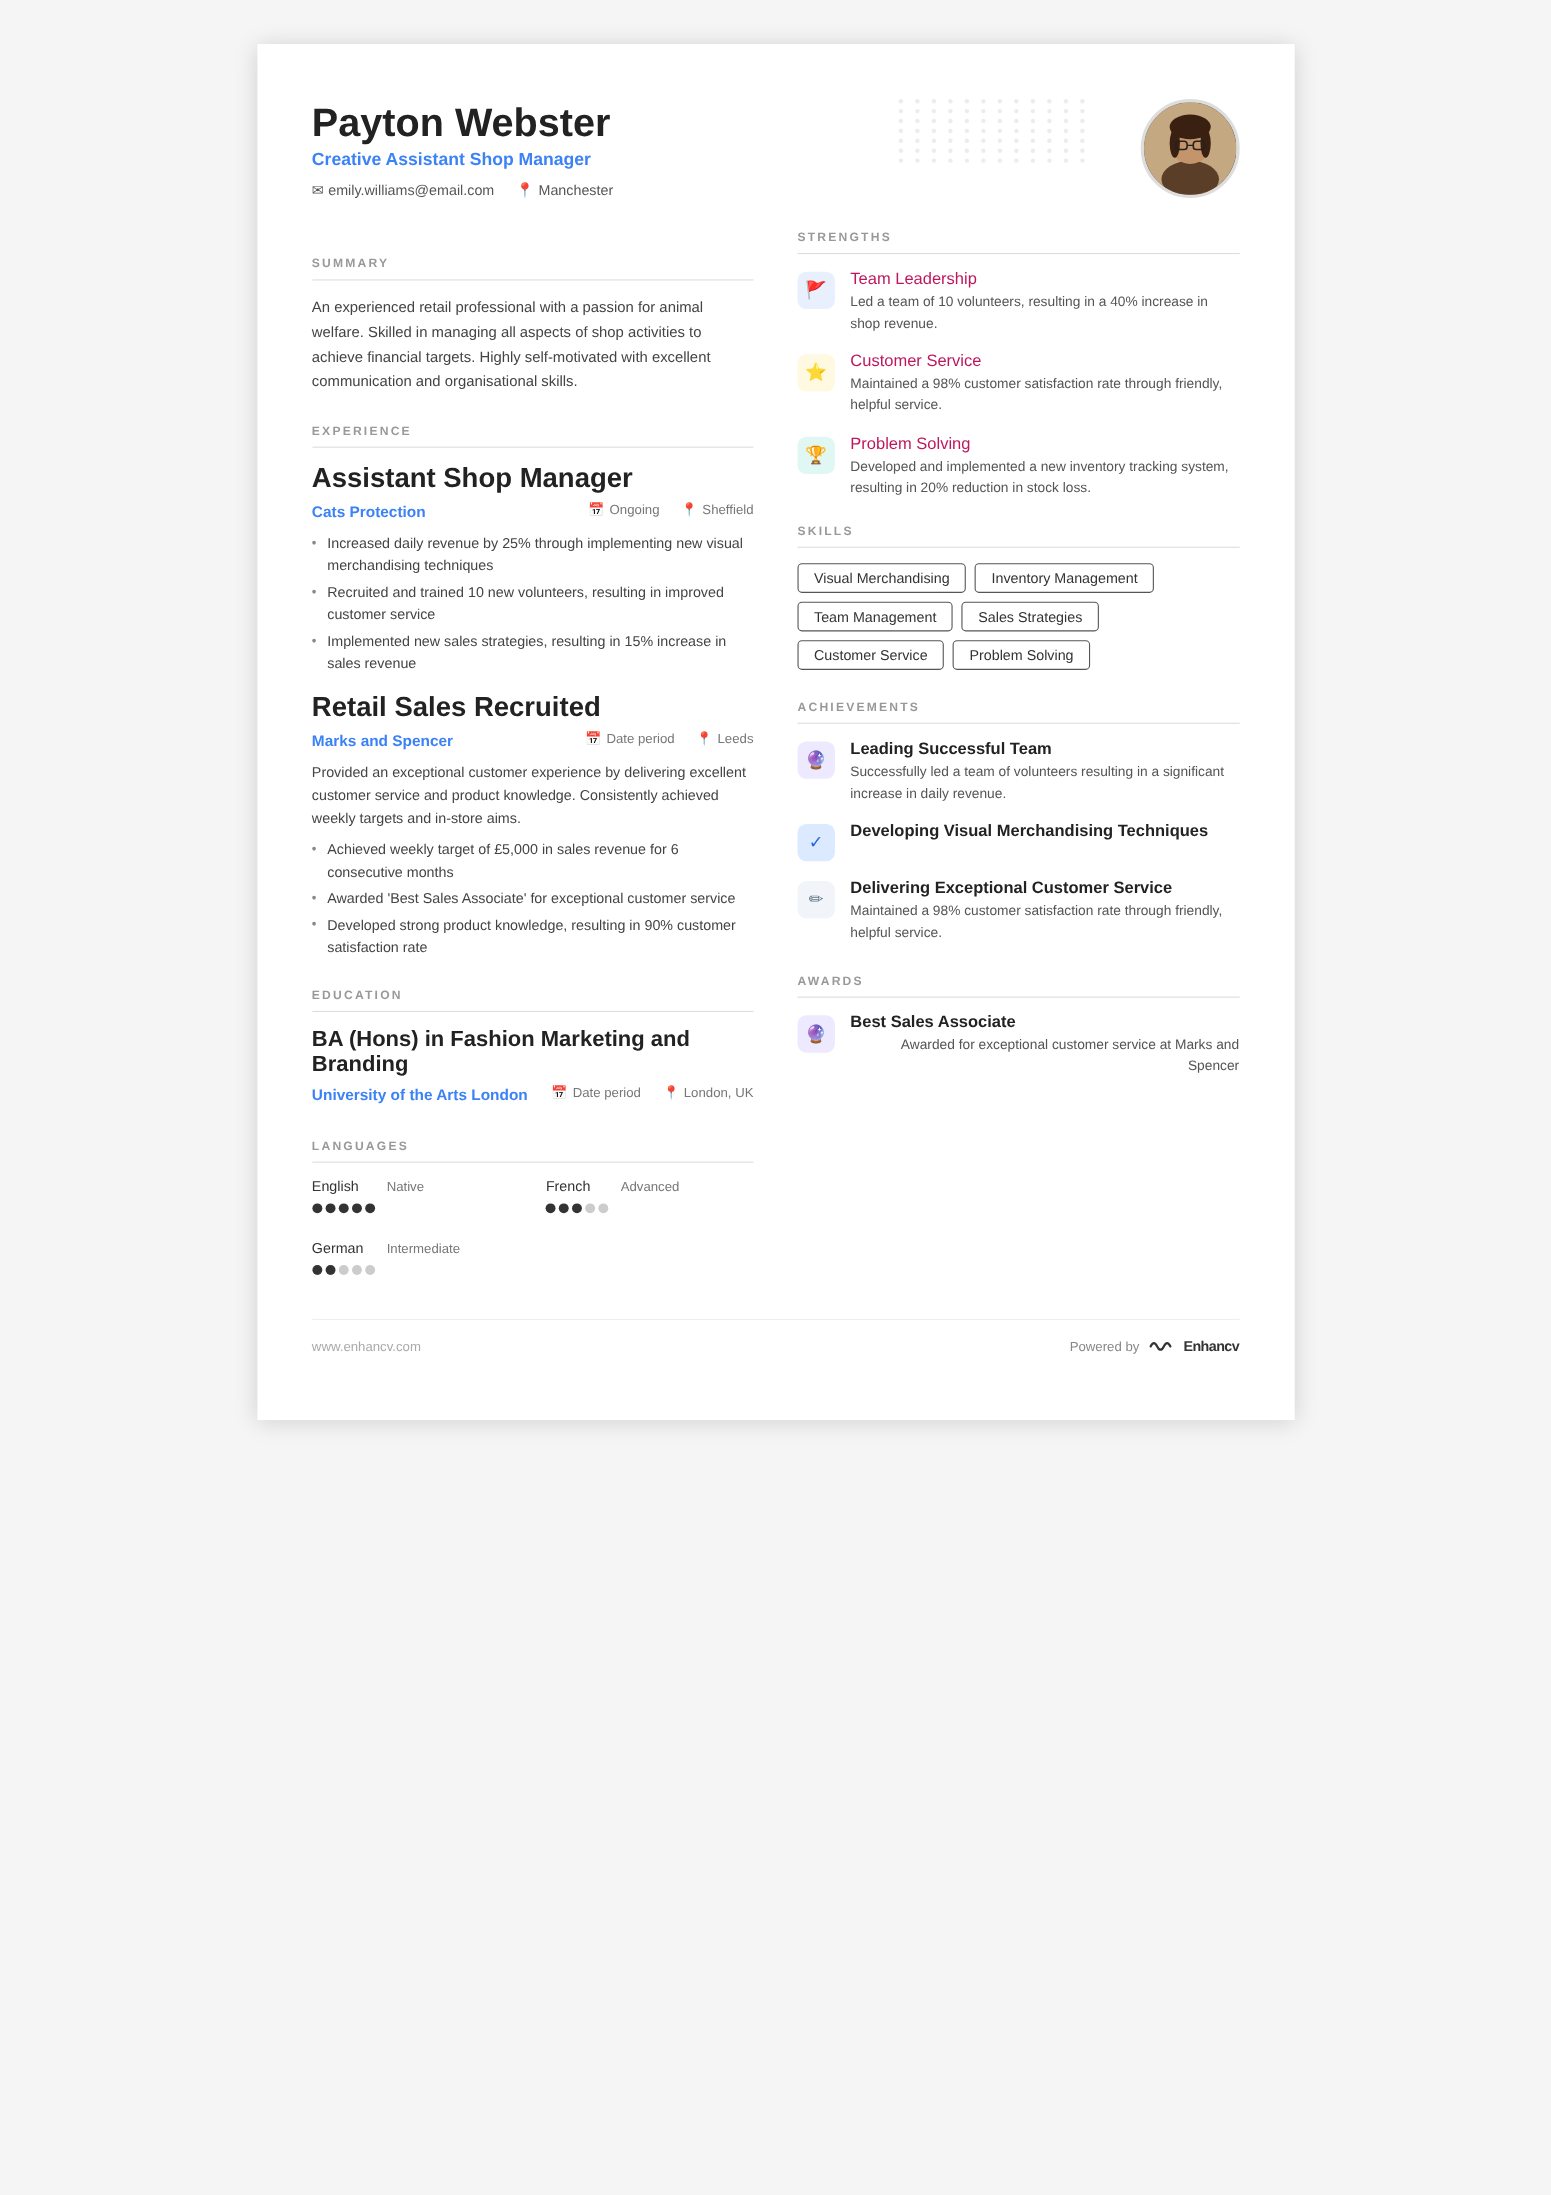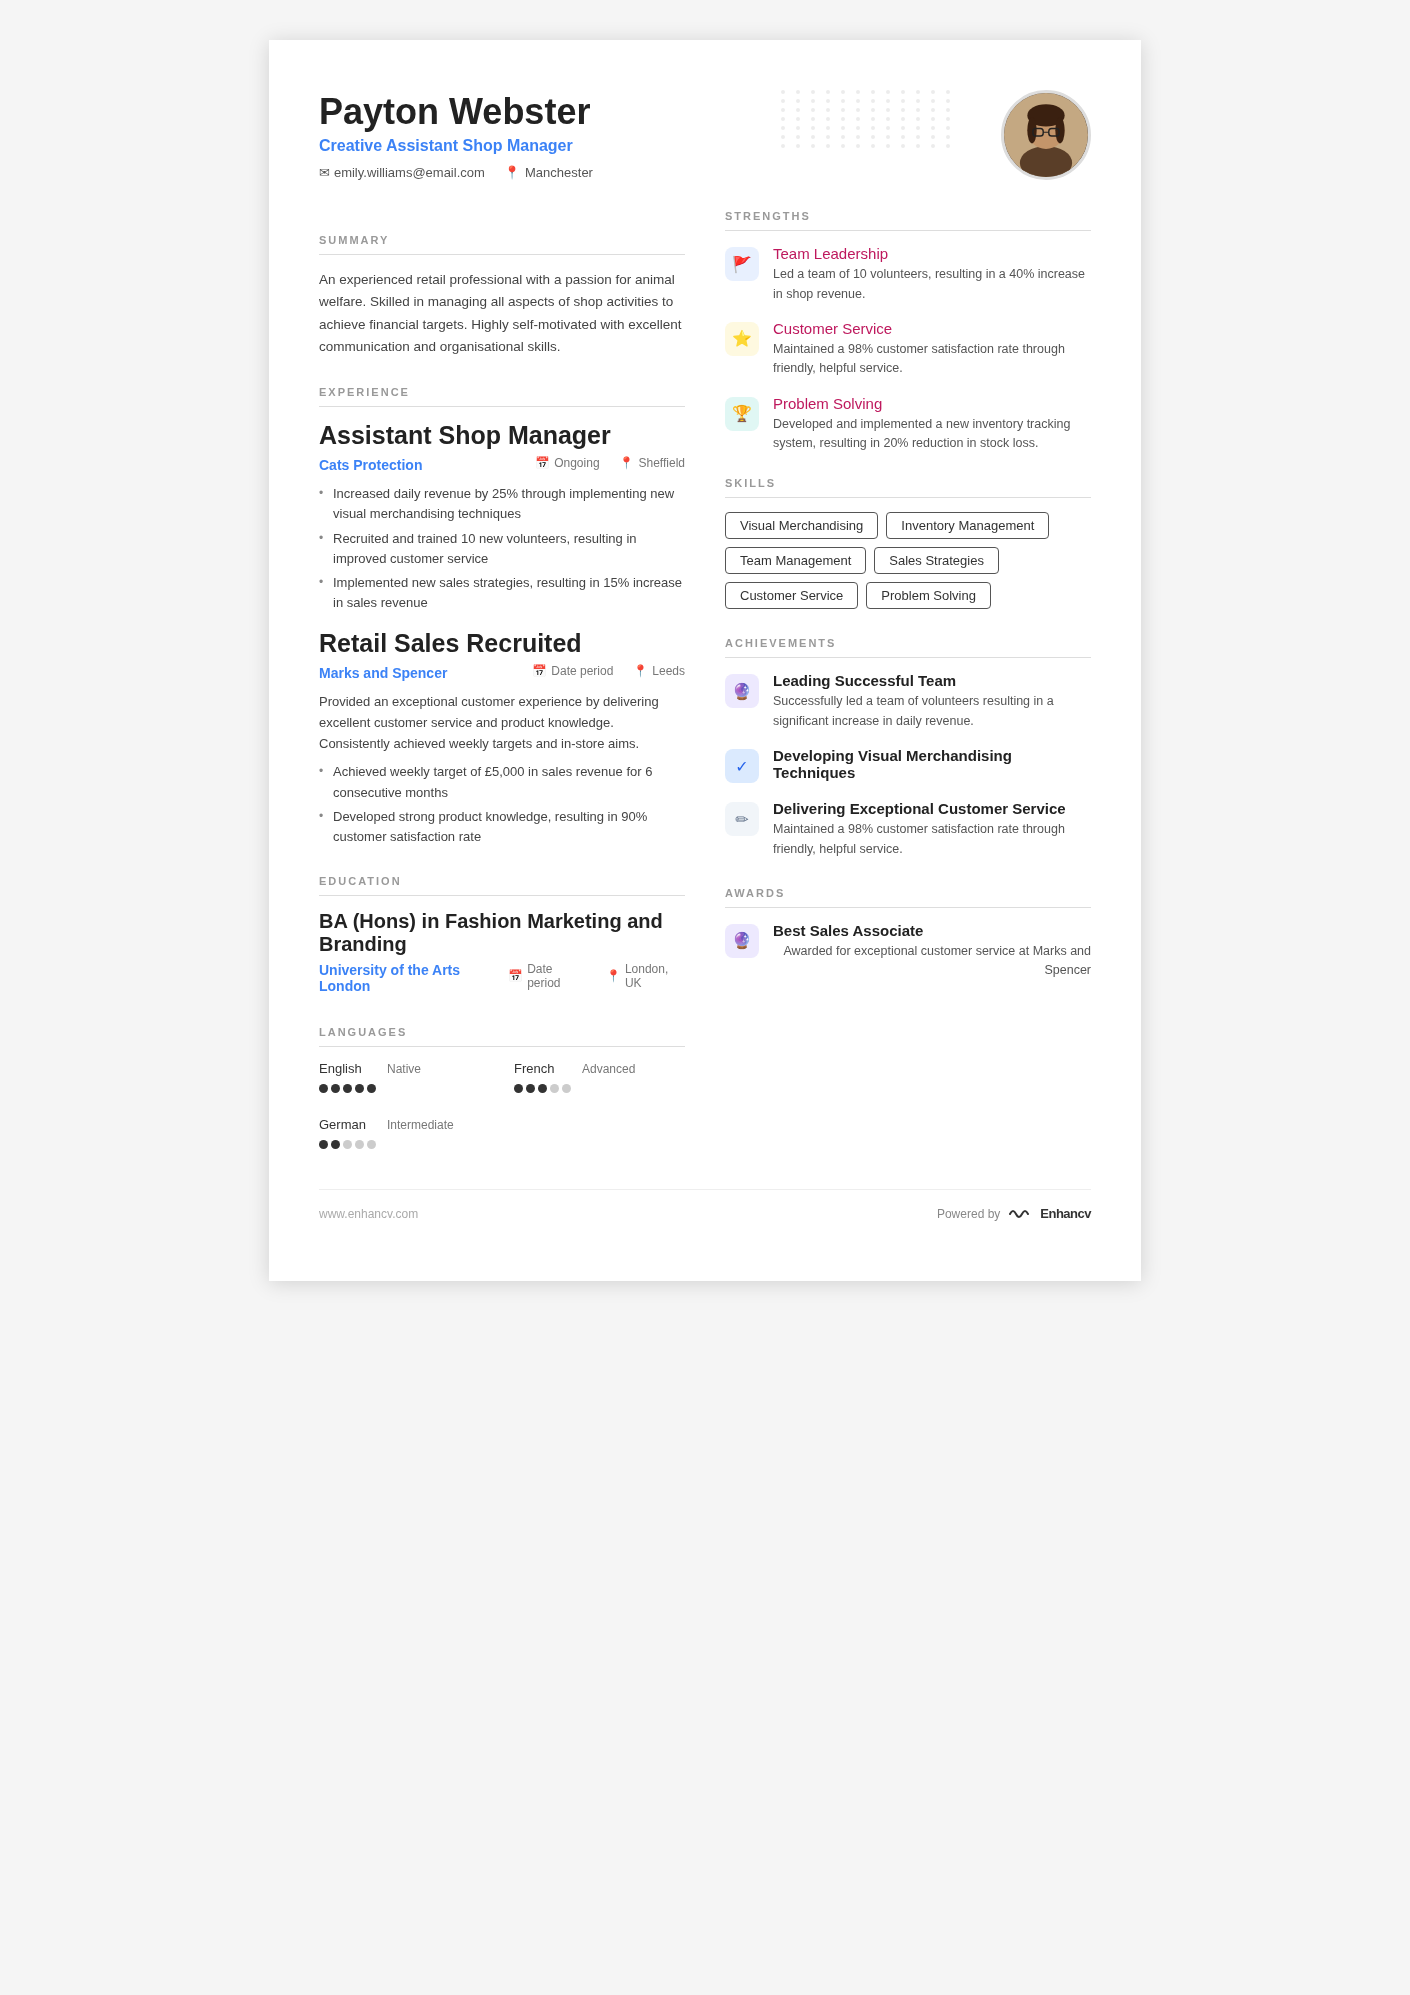--- a/index.html
+++ b/index.html
@@ -5,21 +5,21 @@
     * { box-sizing: border-box; margin: 0; padding: 0; }
     body {
       font-family: 'Arial', sans-serif;
       background: #f5f5f5;
       display: flex;
       justify-content: center;
       padding: 40px 20px;
     }
     .resume {
       background: #fff;
-      width: 872px;
+      width: 943px;
       min-height: 1200px;
       padding: 50px 50px 60px 50px;
       box-shadow: 0 2px 20px rgba(0,0,0,0.15);
       position: relative;
     }
     .header-section {
       display: flex;
       justify-content: space-between;
       align-items: flex-start;
       margin-bottom: 30px;
@@ -492,20 +492,21 @@
             </span>
             <span>
               <span>📍</span>
               <span>Leeds</span>
             </span>
           </span>
         </div>
         <p class="job-description">Provided an exceptional customer experience by delivering excellent customer service and product knowledge. Consistently achieved weekly targets and in-store aims.</p>
         <ul class="job-bullets" id="job-2-bullets">
             <li>Achieved weekly target of £5,000 in sales revenue for 6 consecutive months</li>
+            <li>Awarded 'Best Sales Associate' for exceptional customer service</li>
             <li>Developed strong product knowledge, resulting in 90% customer satisfaction rate</li>
           </ul>
       </div>
 
       <div class="section-label" style="margin-top:28px;">EDUCATION</div>
       <div class="section-divider"></div>
       <div>
         <div class="edu-degree">BA (Hons) in Fashion Marketing and Branding</div>
         <div class="job-company-row">
           <span class="edu-school">University of the Arts London</span>

